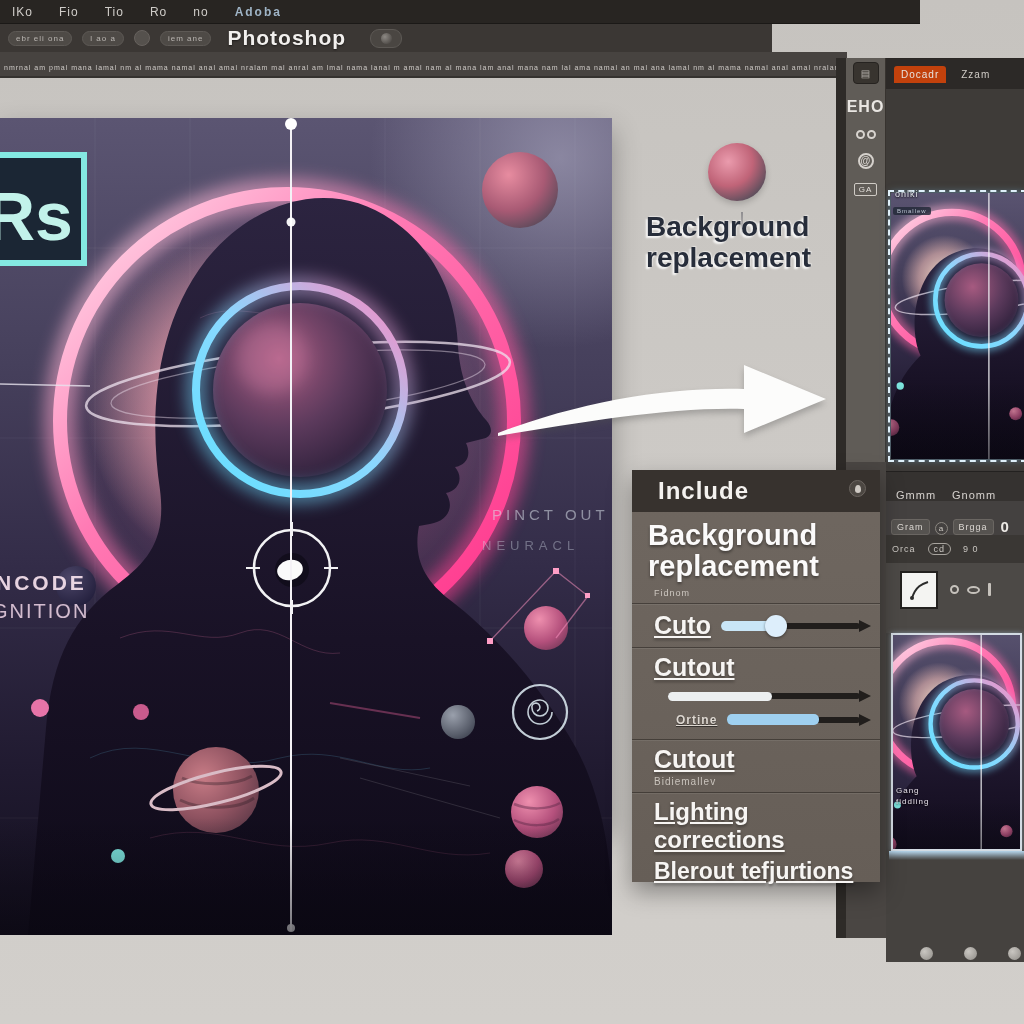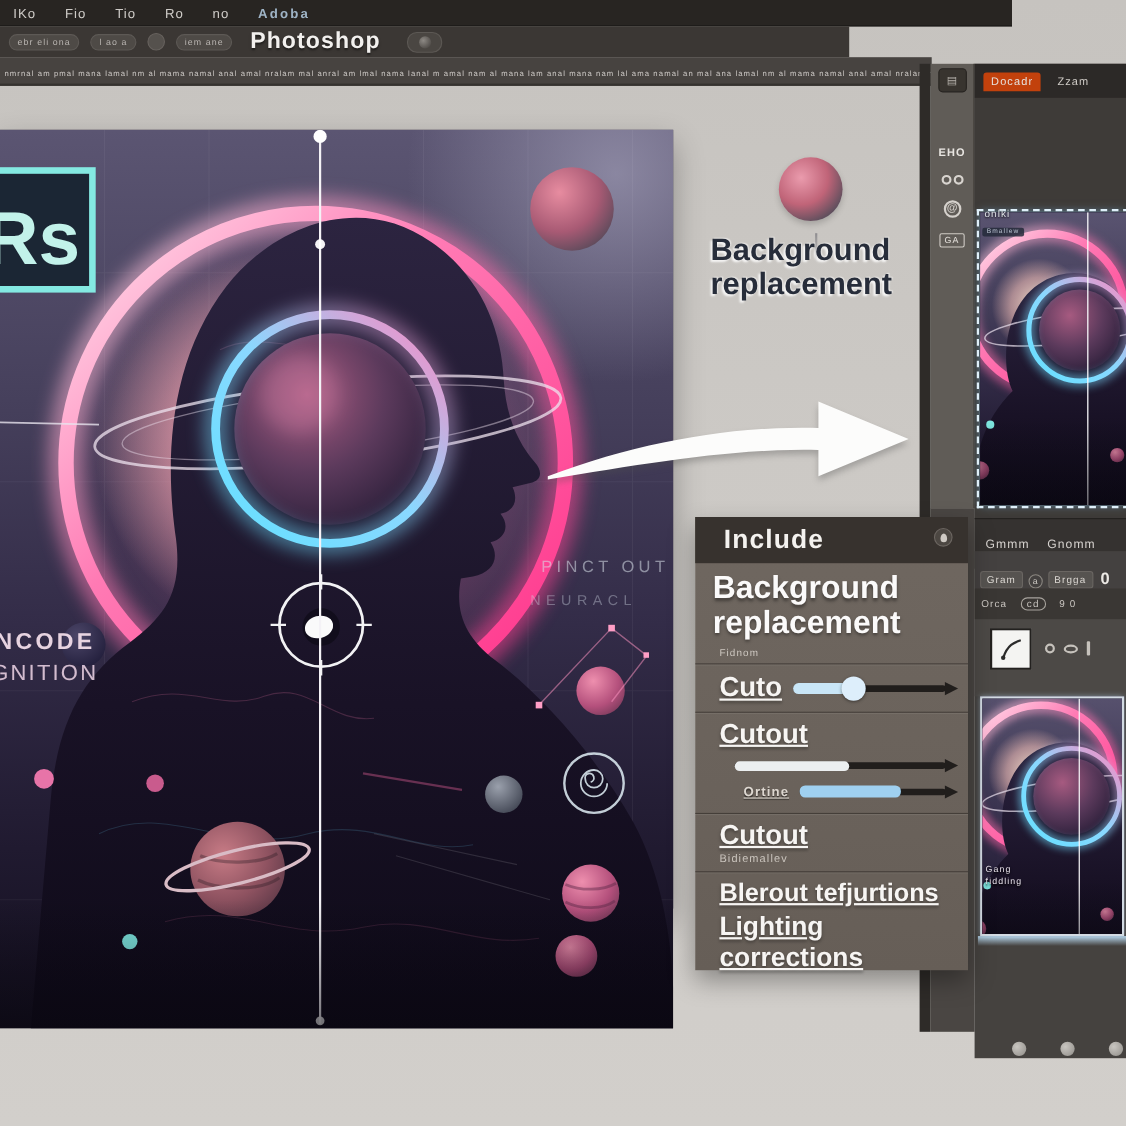--- a/index.html
+++ b/index.html
@@ -30,21 +30,21 @@
   #deco-sphere { position:absolute; left:708px; top:143px; width:58px; height:58px; border-radius:50%; background:radial-gradient(circle at 35% 32%, #ea9bad, #c06478 45%, #3e4854 88%); box-shadow:0 3px 6px rgba(0,0,0,.18); }
   #deco-drip { position:absolute; left:741px; top:212px; width:2px; height:26px; background:linear-gradient(180deg, rgba(70,70,82,.45), rgba(70,70,82,0)); }
   #arrow { position:absolute; left:488px; top:335px; width:348px; height:132px; filter:drop-shadow(0 4px 3px rgba(80,80,80,.35)); }
 
   
   #right-region { position:absolute; left:836px; top:58px; width:188px; height:904px; }
   .seam { position:absolute; left:0; top:0; width:10px; height:880px; background:#2e2b28; }
   .toolstrip { position:absolute; left:10px; top:0; width:40px; height:404px; background:#605c57; border-right:1px solid #37332f; display:flex; flex-direction:column; align-items:center; padding-top:4px; gap:14px; }
   .toolstrip-below { position:absolute; left:10px; top:404px; width:40px; height:476px; background:#4a4643; }
   .tool-sq { width:26px; height:22px; background:#38342f; border-radius:4px; border:1px solid #262320; display:flex; align-items:center; justify-content:center; color:#b8b4ae; font-size:10px; }
-  .tool-label { color:#e9e6e2; font-size:10px; font-weight:bold; letter-spacing:1px;margin-top:36px; }
+  .tool-label { color:#e9e6e2; font-size:16px; font-weight:bold; letter-spacing:1px; }
   .glasses { display:flex; gap:2px; align-items:center; }
   .glasses b { width:9px; height:9px; border:2px solid #d8d4cf; border-radius:50%; display:block; }
   .at-icon { width:16px; height:16px; border:2px solid #d5d1cc; border-radius:50%; color:#d5d1cc; font-size:10px; line-height:12px; text-align:center; font-weight:bold; }
   .ga-box { border:1px solid #cfcbc5; border-radius:2px; color:#e5e1dc; font-size:8px; padding:1px 4px; letter-spacing:1px; }
 
   .main-panel { position:absolute; left:50px; top:0; width:138px; height:904px; background:#45423f; border-top:1px solid #2a2724; }
   .doc-tabs { height:30px; background:#2c2927; display:flex; align-items:center; gap:8px; padding-left:8px; }
   .doc-tab { font-size:10px; color:#e6e2de; background:#c2410c; padding:3px 7px; border-radius:3px 3px 0 0; letter-spacing:1px; }
   .doc-tab.alt { background:transparent; color:#cfcbc6; }
   .canvas1 { position:absolute; left:0; top:30px; width:138px; height:382px; background:#3e3b38; }
@@ -440,20 +440,20 @@
       </div>
     </div>
     <div class="m-div"></div>
 
     <div class="menu-item">
       <span class="m-label">Cutout</span>
       <div class="sub">Bidiemallev</div>
     </div>
     <div class="m-div"></div>
     <div class="menu-item">
+      <span class="m-label" style="font-size:24px;">Lighting corrections</span>
+    </div>
+    <div class="menu-item">
       <span class="m-label" style="font-size:23px;">Blerout tefjurtions</span>
     </div>
-    <div class="menu-item">
-      <span class="m-label" style="font-size:24px;">Lighting corrections</span>
-    </div>
   </div>
 
 </div>
 
 </body></html>

